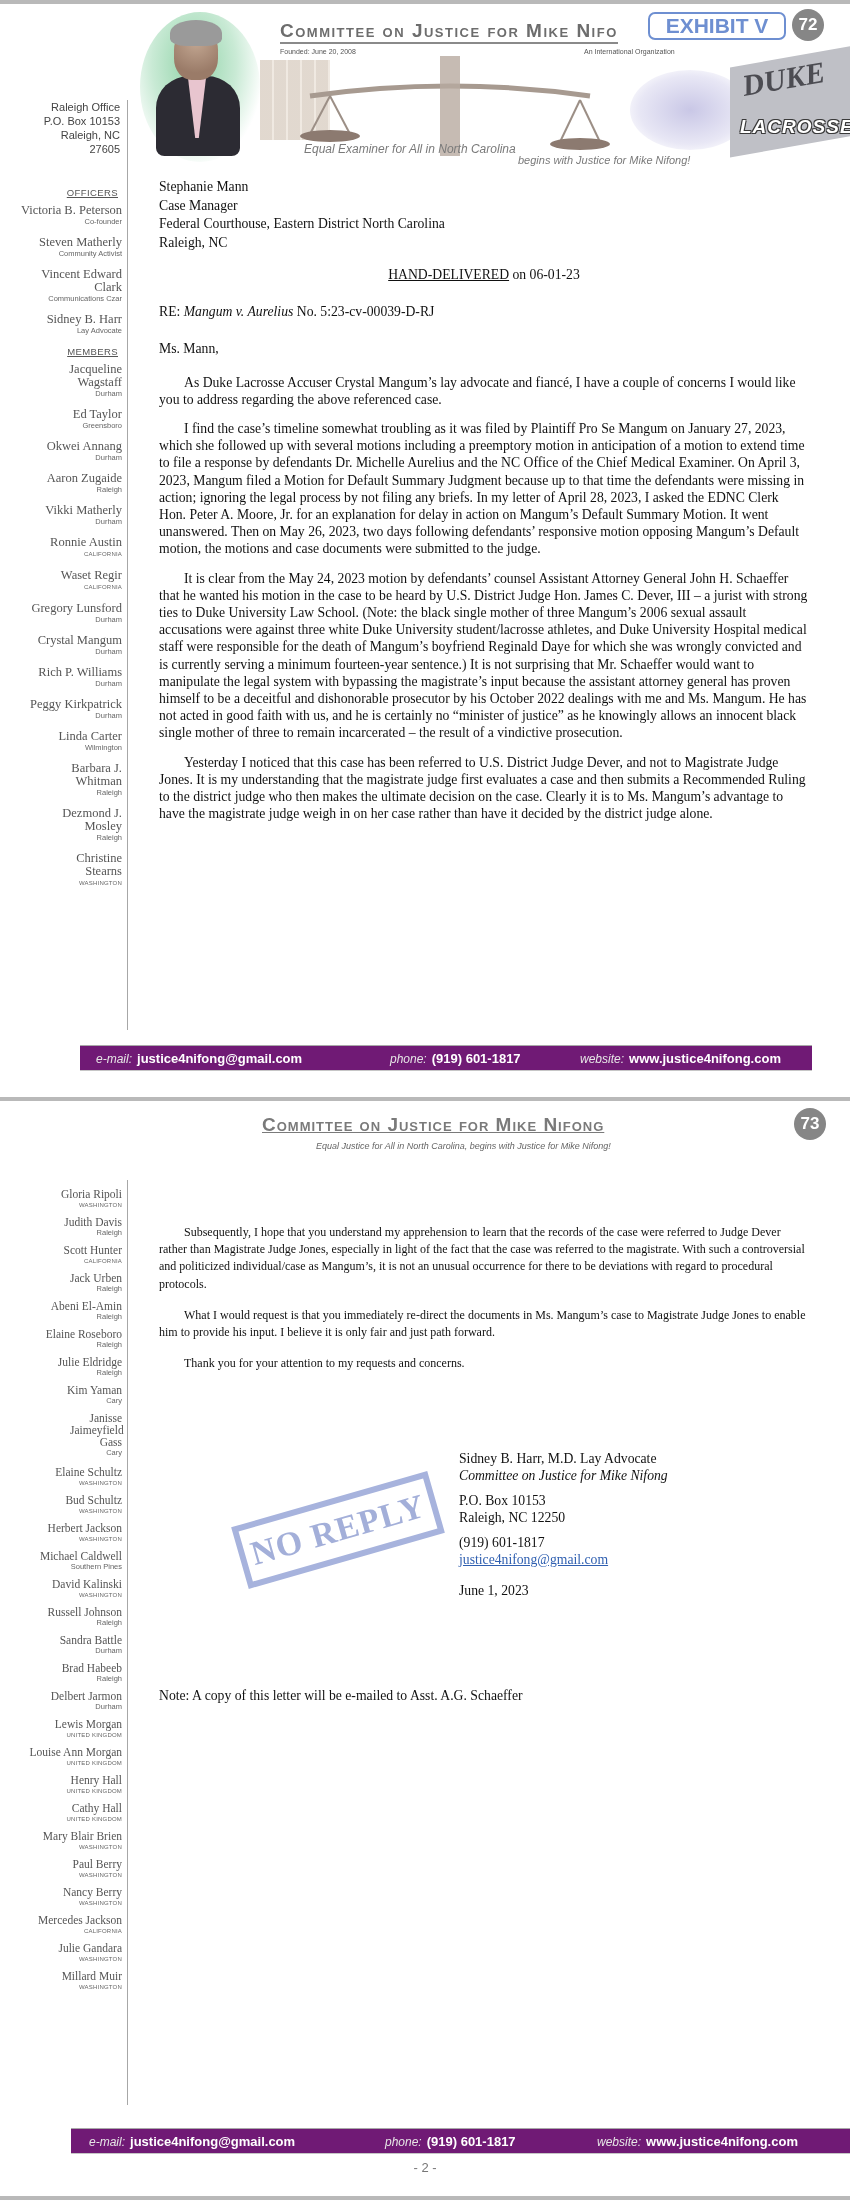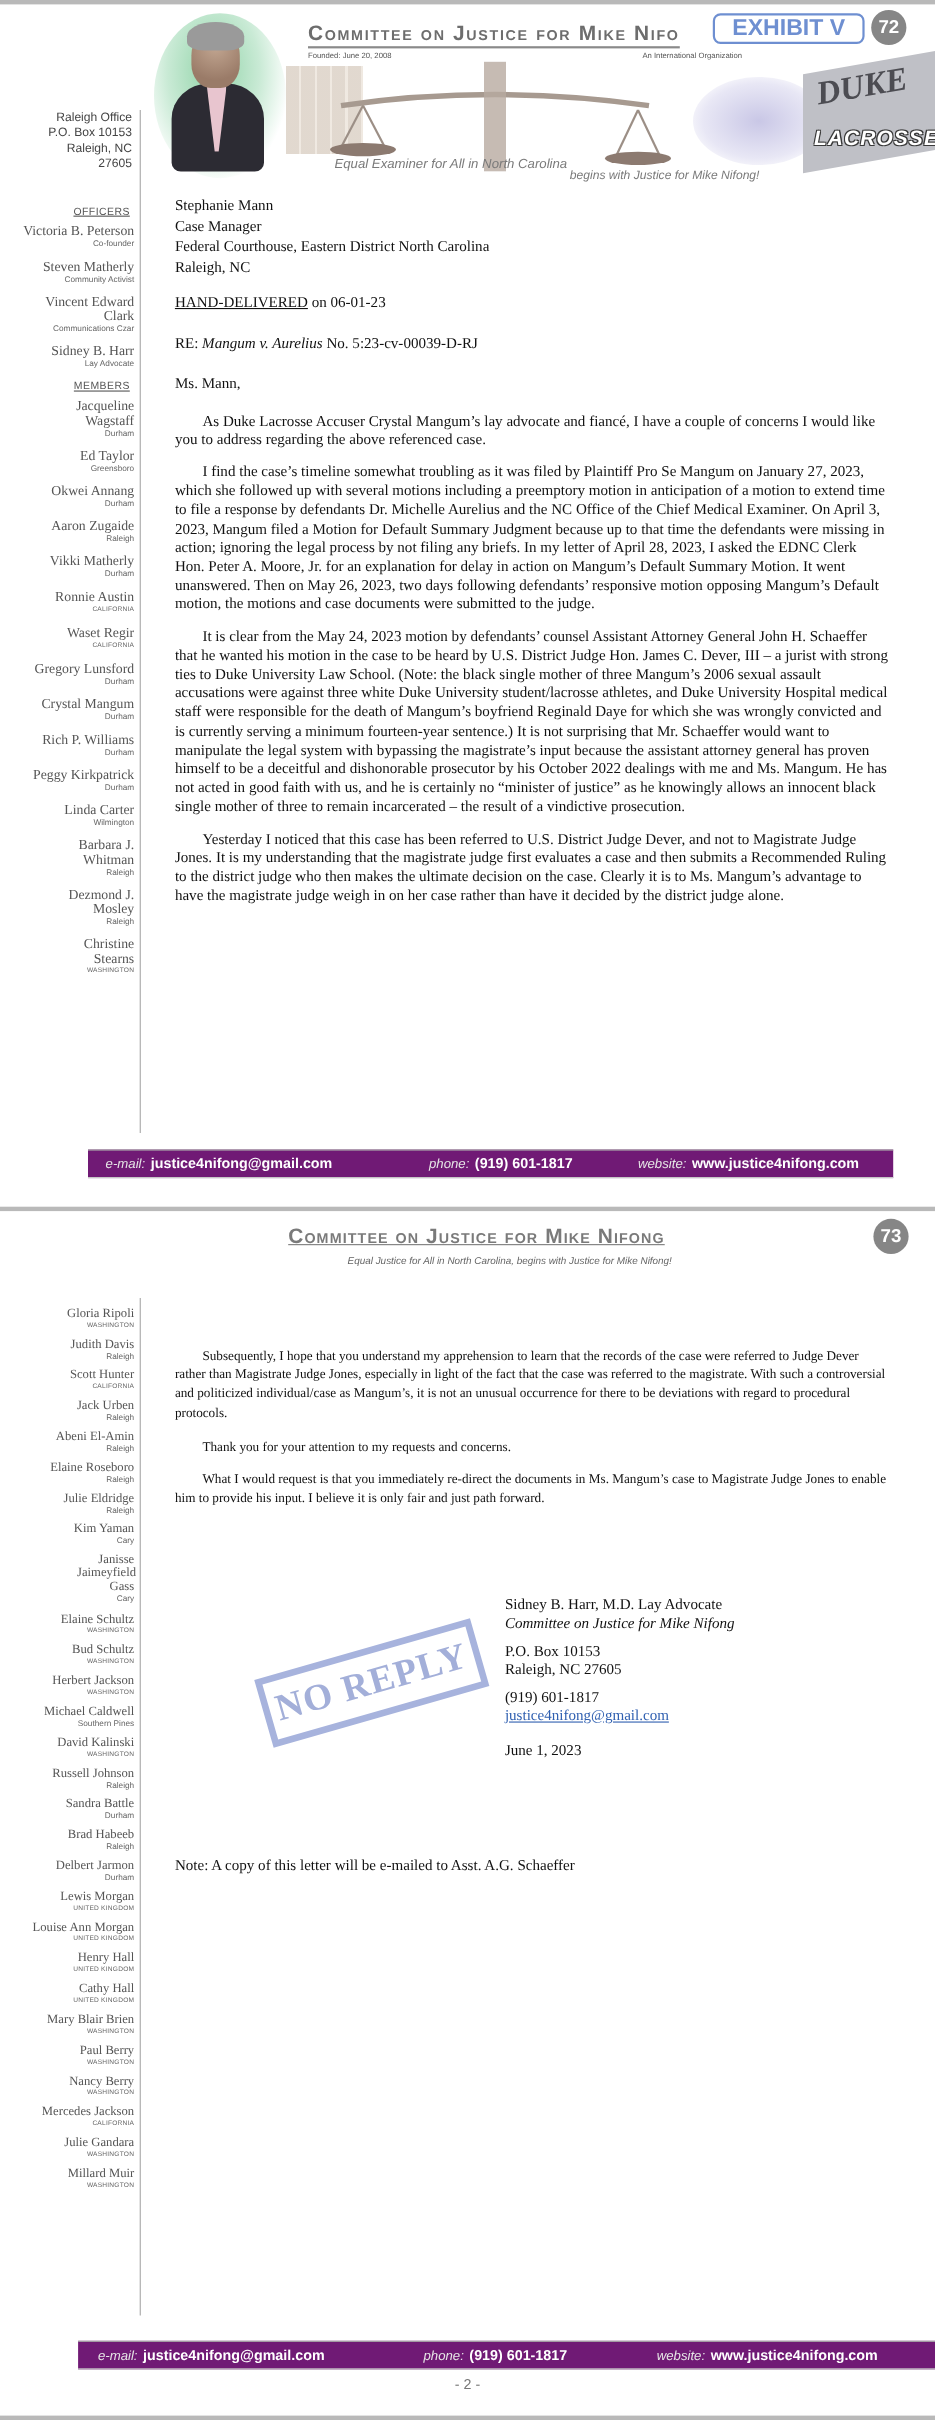--- a/index.html
+++ b/index.html
@@ -215,21 +215,21 @@
     </div>
 </div>
 
 <div class="body1">
   <div class="addr" style="margin-bottom:14px;">
     <div>Stephanie Mann</div>
     <div>Case Manager</div>
     <div>Federal Courthouse, Eastern District North Carolina</div>
     <div>Raleigh, NC</div>
   </div>
-  <p style="margin-bottom:20px;"><span class="u">HAND-DELIVERED</span><span> on 06-01-23</span></p>
+  <p style="margin-bottom:20px;text-align:center;"><span class="u">HAND-DELIVERED</span><span> on 06-01-23</span></p>
   <p style="margin-bottom:20px;"><span>RE:  </span><i>Mangum v. Aurelius</i><span> No. 5:23-cv-00039-D-RJ</span></p>
   <p style="margin-bottom:16px;">Ms. Mann,</p>
   <p class="ind">As Duke Lacrosse Accuser Crystal Mangum’s lay advocate and fiancé, I have a couple of concerns I would like you to address regarding the above referenced case.</p>
   <p class="ind">I find the case’s timeline somewhat troubling as it was filed by Plaintiff Pro Se Mangum on January 27, 2023, which she followed up with several motions including a preemptory motion in anticipation of a motion to extend time to file a response by defendants Dr. Michelle Aurelius and the NC Office of the Chief Medical Examiner.  On April 3, 2023, Mangum filed a Motion for Default Summary Judgment because up to that time the defendants were missing in action; ignoring the legal process by not filing any briefs.  In my letter of April 28, 2023, I asked the EDNC Clerk Hon. Peter A. Moore, Jr. for an explanation for delay in action on Mangum’s Default Summary Motion.  It went unanswered.  Then on May 26, 2023, two days following defendants’ responsive motion opposing Mangum’s Default motion, the motions and case documents were submitted to the judge.</p>
   <p class="ind">It is clear from the May 24, 2023 motion by defendants’ counsel Assistant Attorney General John H. Schaeffer that he wanted his motion in the case to be heard by U.S. District Judge Hon. James C. Dever, III – a jurist with strong ties to Duke University Law School.  (Note: the black single mother of three Mangum’s 2006 sexual assault accusations were against three white Duke University student/lacrosse athletes, and Duke University Hospital medical staff were responsible for the death of Mangum’s boyfriend Reginald Daye for which she was wrongly convicted and is currently serving a minimum fourteen-year sentence.)  It is not surprising that Mr. Schaeffer would want to manipulate the legal system with bypassing the magistrate’s input because the assistant attorney general has proven himself to be a deceitful and dishonorable prosecutor by his October 2022 dealings with me and Ms. Mangum.  He has not acted in good faith with us, and he is certainly no “minister of justice” as he knowingly allows an innocent black single mother of three to remain incarcerated – the result of a vindictive prosecution.</p>
   <p class="ind">Yesterday I noticed that this case has been referred to U.S. District Judge Dever, and not to Magistrate Judge Jones.  It is my understanding that the magistrate judge first evaluates a case and then submits a Recommended Ruling to the district judge who then makes the ultimate decision on the case.  Clearly it is to Ms. Mangum’s advantage to have the magistrate judge weigh in on her case rather than have it decided by the district judge alone.</p>
 </div>
 
 <div class="footbar" style="left:80px; top:1045px; width:732px;">
   <div class="fitem" style="left:16px;"><span class="lab">e-mail:</span><span class="val">justice4nifong@gmail.com</span></div>
@@ -355,34 +355,34 @@
       <div class="ct caps">WASHINGTON</div>
     </div>
   <div class="mem">
       <div class="nm">Millard Muir</div>
       <div class="ct caps">WASHINGTON</div>
     </div>
 </div>
 
 <div class="body2">
   <p class="ind" style="margin-bottom:14px;">Subsequently, I hope that you understand my apprehension to learn that the records of the case were referred to Judge Dever rather than Magistrate Judge Jones, especially in light of the fact that the case was referred to the magistrate.  With such a controversial and politicized individual/case as Mangum’s, it is not an unusual occurrence for there to be deviations with regard to procedural protocols.</p>
+  <p class="ind" style="margin-bottom:14px;">What I would request is that you immediately re-direct the documents in Ms. Mangum’s case to Magistrate Judge Jones to enable him to provide his input.  I believe it is only fair and just path forward.</p>
   <p class="ind">Thank you for your attention to my requests and concerns.</p>
-  <p class="ind" style="margin-bottom:14px;">What I would request is that you immediately re-direct the documents in Ms. Mangum’s case to Magistrate Judge Jones to enable him to provide his input.  I believe it is only fair and just path forward.</p>
 </div>
 
 <div class="stamp">NO REPLY</div>
 
 <div class="sig">
   <p>
     <span>Sidney B. Harr, M.D.  Lay Advocate</span><br>
     <span class="it">Committee on Justice for Mike Nifong</span>
   </p>
   <p>
     <span>P.O. Box 10153</span><br>
-    <span>Raleigh, NC  27605</span>
+    <span>Raleigh, NC  12250</span>
   </p>
   <p>
     <span>(919) 601-1817</span><br>
     <a>justice4nifong@gmail.com</a>
   </p>
   <p style="margin-top:14px;"><span>June 1, 2023</span></p>
 </div>
 
 <div class="note">Note:  A copy of this letter will be e-mailed to Asst. A.G. Schaeffer</div>
 

